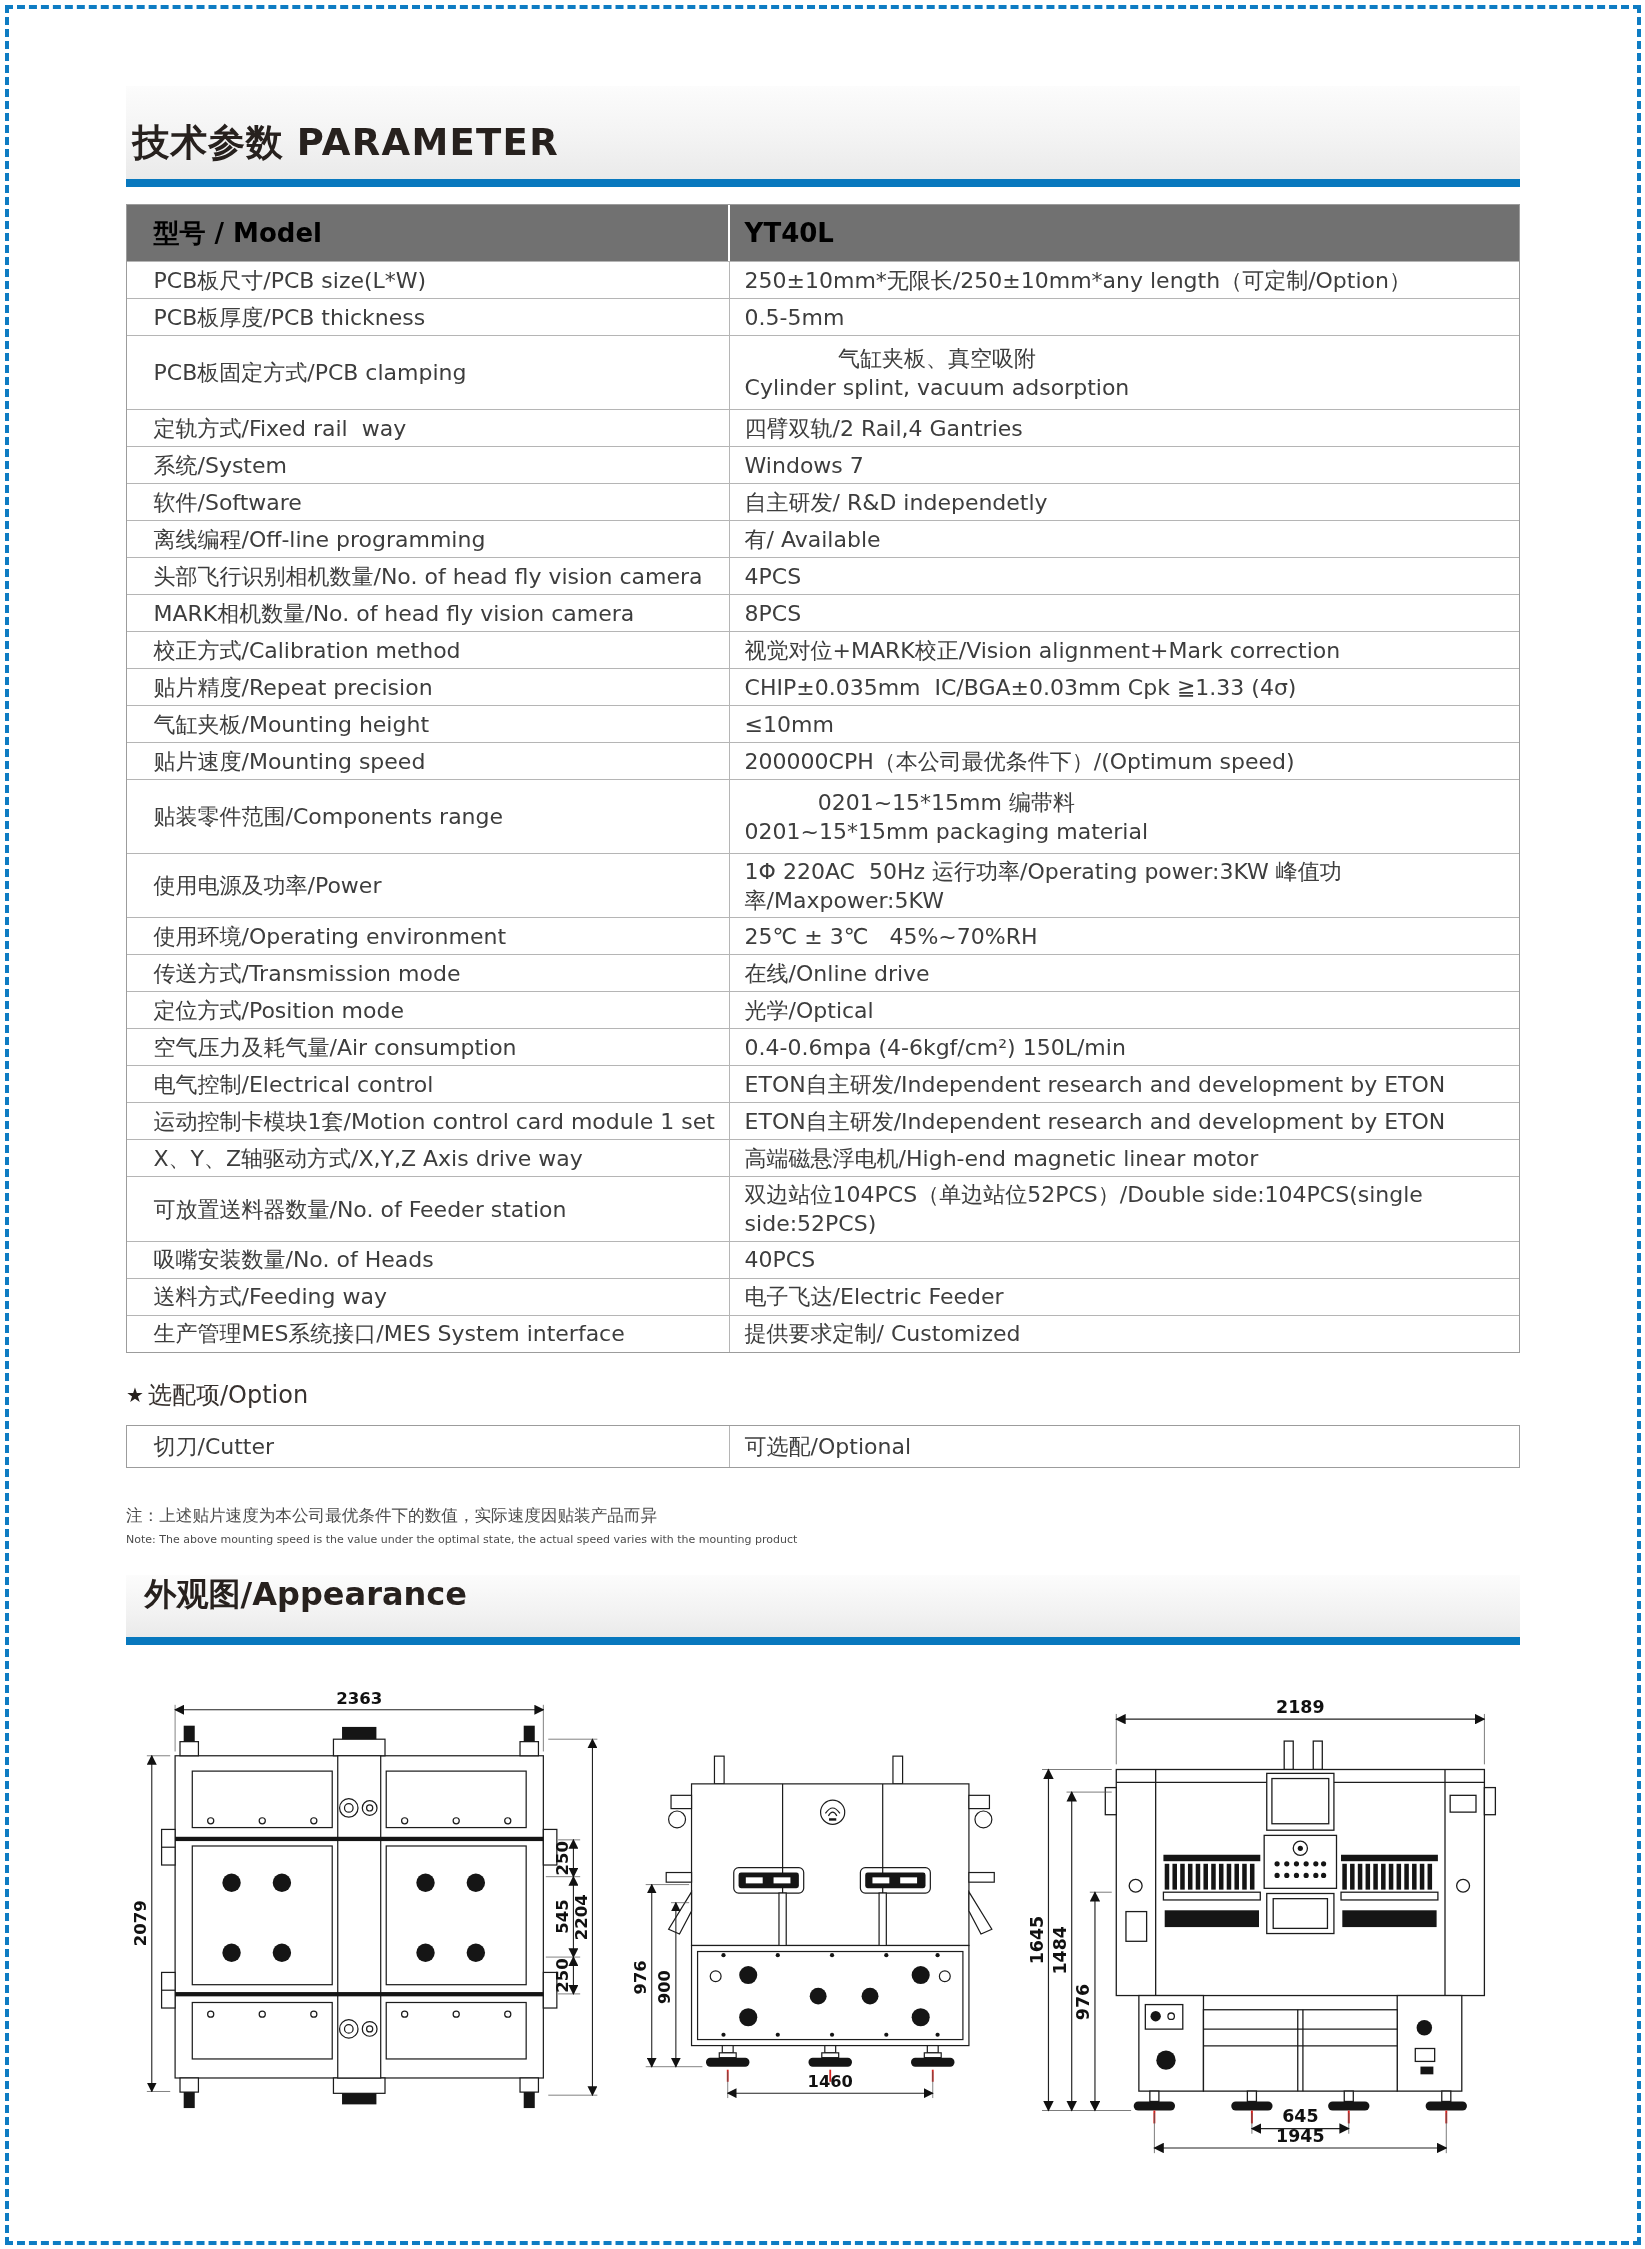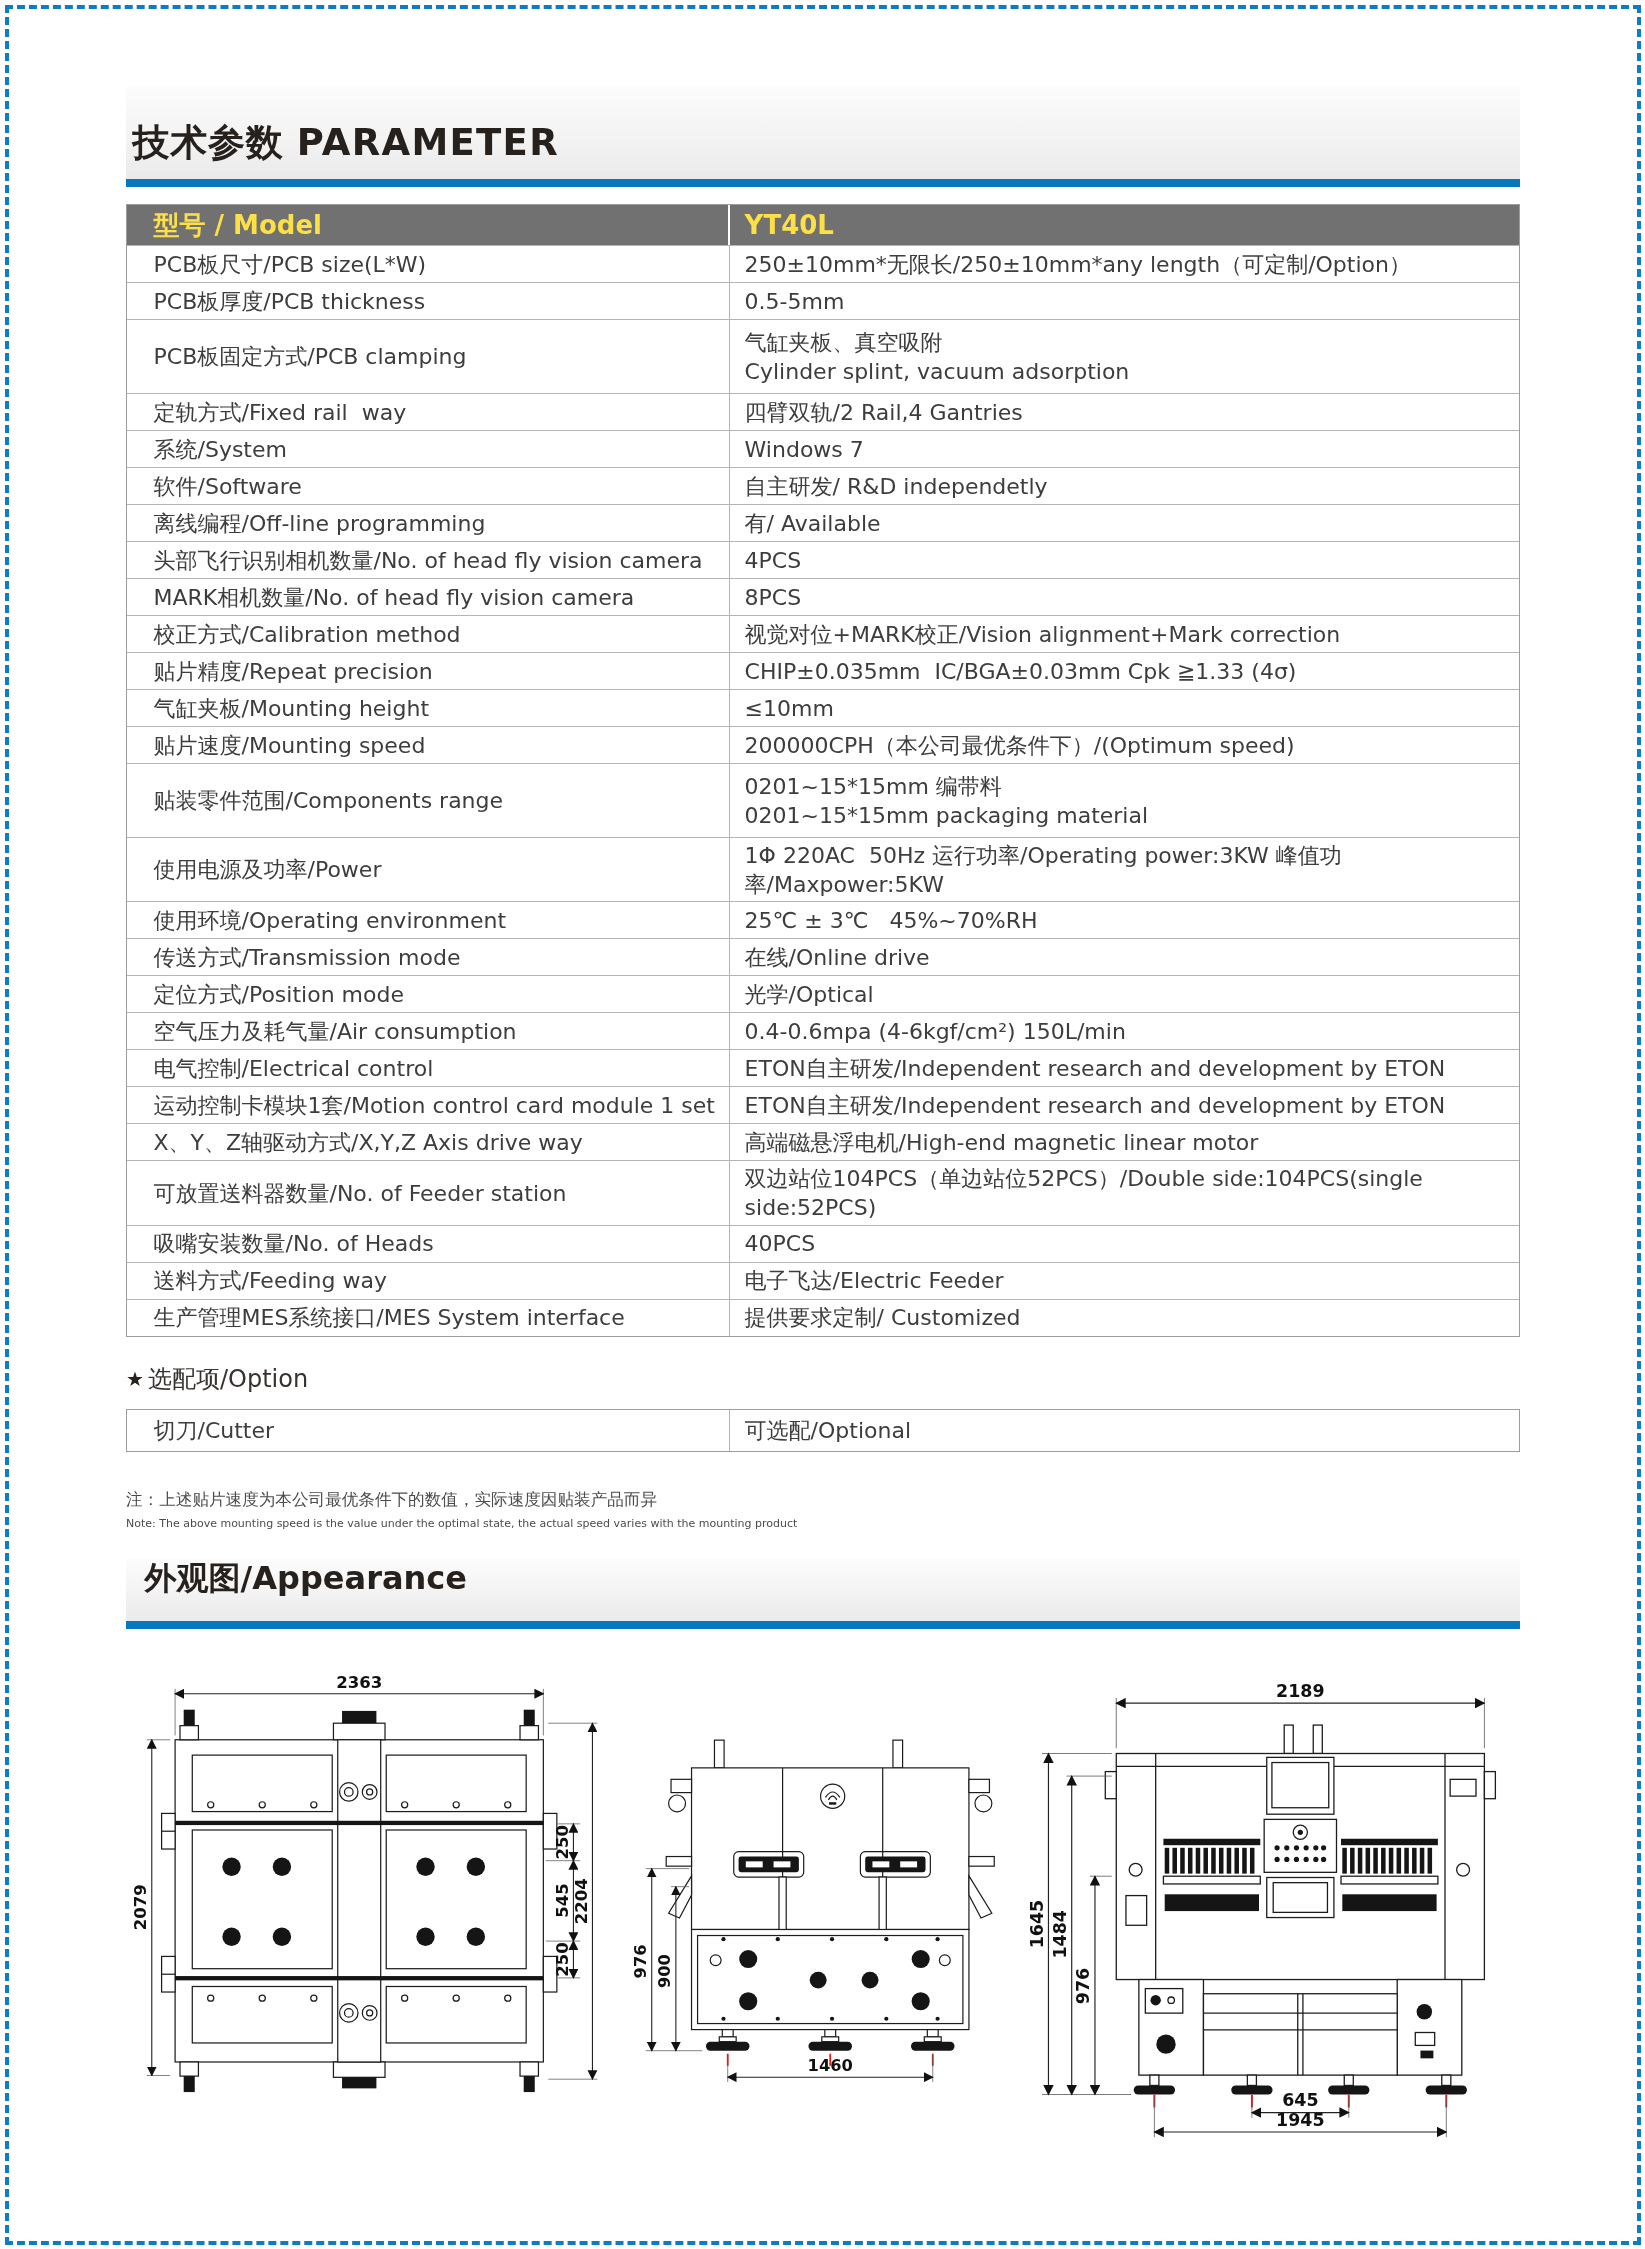--- a/index.html
+++ b/index.html
@@ -20,29 +20,29 @@
     display:flex; align-items:flex-end;
   }
   .band-parameter { height:101px; margin-top:86px; padding:0 0 10.6px 6.6px; }
   .band-appearance { height:70px; margin-top:29px; padding:0 0 8px 6.6px; }
   h1.page-title { margin:0; font-size:37px; font-weight:bold; color:#27211e; letter-spacing:0.7px; }
   h1.page-title .title-en { margin-left:13.3px; letter-spacing:1.3px; }
   h2.appearance-title { margin:12px; font-size:32px; font-weight:bold; color:#27211e; }
 
   
   .spec-table { margin-top:17px; border:1.3px solid #9c9c9c; background:#fff; }
-  .thead { display:flex; height:40px; background:#717171; color:#fde047; font-size:26px; font-weight:bold; }
+  .thead { display:flex; height:56px; background:#717171; color:#000000; font-size:26px; font-weight:bold; }
   .thead .th { display:flex; align-items:center; }
   .thead .th1 { width:603px; padding-left:26.5px; border-right:2.7px solid #fff; }
   .thead .th2 { flex:1; padding-left:14.6px; }
   .tr { display:flex; border-top:1.3px solid #b5b5b5; min-height:37px; font-size:22px; color:#3d3d3d; }
   .td { display:flex; align-items:center; white-space:pre-wrap; line-height:29px; }
   .td.label { width:603px; border-right:1.3px solid #b5b5b5; padding:2.7px 6.6px 2.7px 26.5px; }
   .td.value { flex:1; padding:2.7px 9.3px 2.7px 14.6px; }
-  .tr.tall { min-height:74px; }
+  .tr.tall { min-height:74px;text-align:center; }
 
   
   .option-heading { margin-top:26.5px; font-size:24px; color:#38322f; display:flex; align-items:center; }
   .option-heading .star { font-size:20px; margin-right:4px; color:#27211e; }
   .option-table { margin-top:13.3px; border:1.3px solid #9c9c9c; background:#fff; }
   .option-table .tr { border-top:none; min-height:41px; }
 
   
   .notes { margin-top:37px; color:#4c4c4c; }
   .note-zh { font-size:16.6px; }

